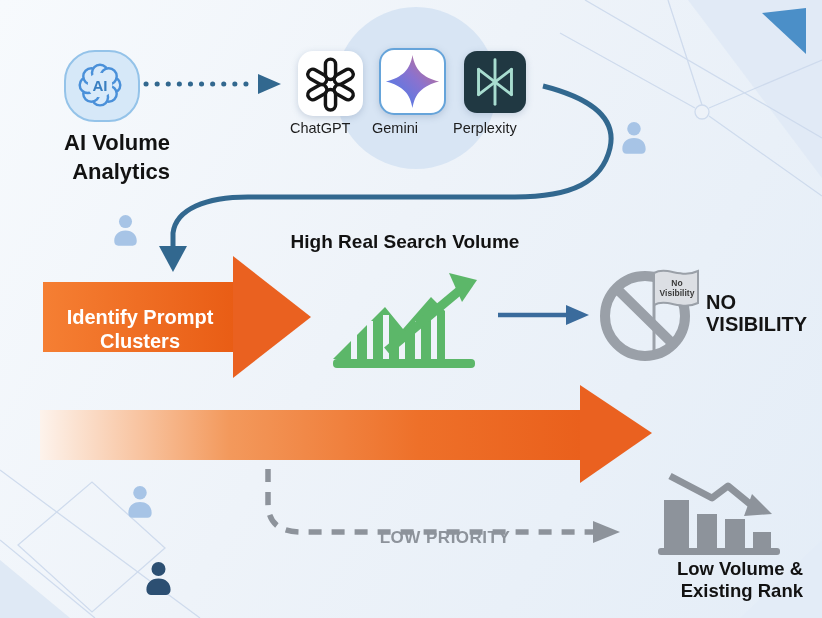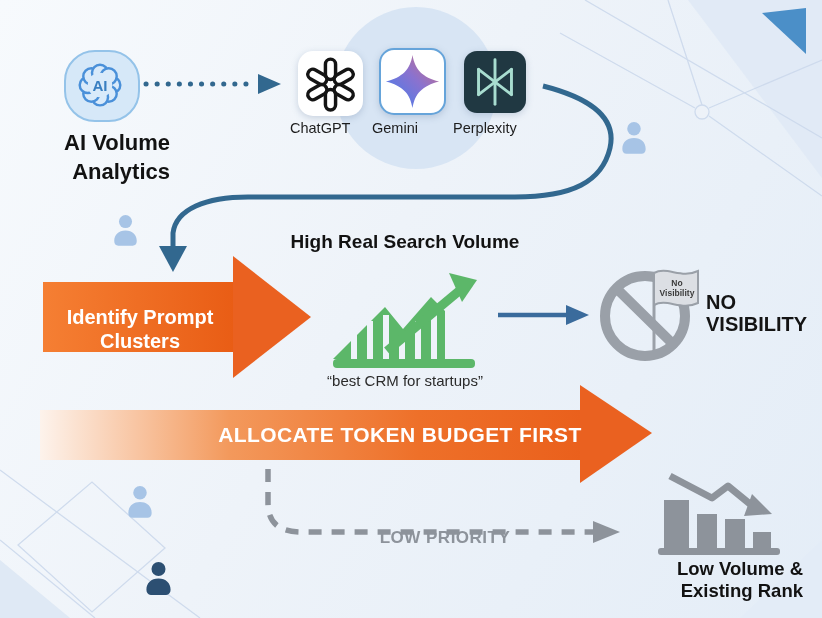--- a/index.html
+++ b/index.html
@@ -199,21 +199,20 @@
       <rect x="18" y="62" width="6" height="26"></rect>
       <rect x="34" y="50" width="6" height="38"></rect>
       <rect x="50" y="44" width="6" height="44"></rect>
       <rect x="66" y="64" width="6" height="24"></rect>
       <rect x="82" y="50" width="6" height="38"></rect>
       <rect x="98" y="40" width="6" height="48"></rect>
     </g>
     <path d="M54,80 L126,20" stroke="#5cb769" stroke-width="9" fill="none"></path>
     <polygon points="116,2 144,9 129,31" fill="#5cb769"></polygon>
   </svg>
-  <div class="abs sv-query">“best CRM for startups”</div>
 
   <svg class="abs" style="left:597px;top:263px" width="108" height="104" viewBox="0 0 108 104">
     <circle cx="48" cy="53" r="40" stroke="#9aa0a8" stroke-width="10" fill="none"></circle>
     <path d="M20,26 L76,81" stroke="#9aa0a8" stroke-width="10" stroke-linecap="round"></path>
     <path d="M57,12 L57,90" stroke="#9aa0a8" stroke-width="3"></path>
     <path d="M57,10 C70,3 84,16 101,8 L101,40 C84,48 70,35 57,42 Z" fill="#dcdfe4" stroke="#9aa0a8" stroke-width="2"></path>
     <text x="80" y="23" text-anchor="middle" font-size="8.5" font-weight="bold" fill="#3c3c3c">No</text>
     <text x="80" y="33" text-anchor="middle" font-size="8.5" font-weight="bold" fill="#3c3c3c">Visibility</text>
   </svg>
   <div class="abs novis-label">NO VISIBILITY</div>
@@ -223,21 +222,20 @@
       <linearGradient id="tbg" x1="0" y1="0" x2="1" y2="0">
         <stop offset="0" stop-color="#fdf3ec"></stop>
         <stop offset="0.35" stop-color="#f3995c"></stop>
         <stop offset="0.7" stop-color="#ee7029"></stop>
         <stop offset="1" stop-color="#ea601c"></stop>
       </linearGradient>
     </defs>
     <rect x="0" y="27" width="541" height="50" fill="url(#tbg)"></rect>
     <polygon points="540,2 612,50 540,100" fill="#ea6120"></polygon>
   </svg>
-  <div class="abs token-text">ALLOCATE TOKEN BUDGET FIRST</div>
 
   <div class="abs lowpri-label">LOW PRIORITY</div>
 
   <svg class="abs" style="left:652px;top:470px" width="135" height="90" viewBox="0 0 135 90">
     <g fill="#8d939b">
       <rect x="12" y="30" width="25" height="48"></rect>
       <rect x="45" y="44" width="20" height="34"></rect>
       <rect x="73" y="49" width="20" height="29"></rect>
       <rect x="101" y="62" width="18" height="16"></rect>
       <rect x="6" y="78" width="122" height="7" rx="3"></rect>

